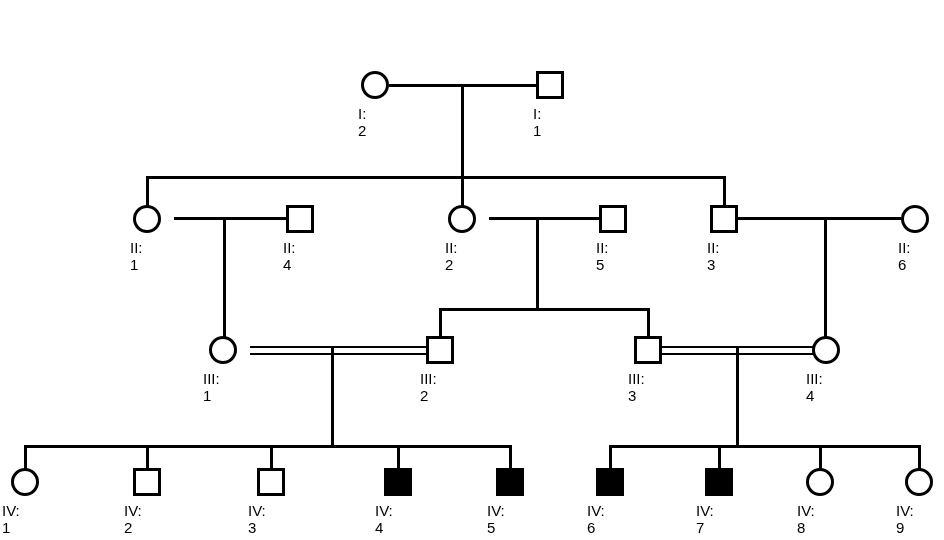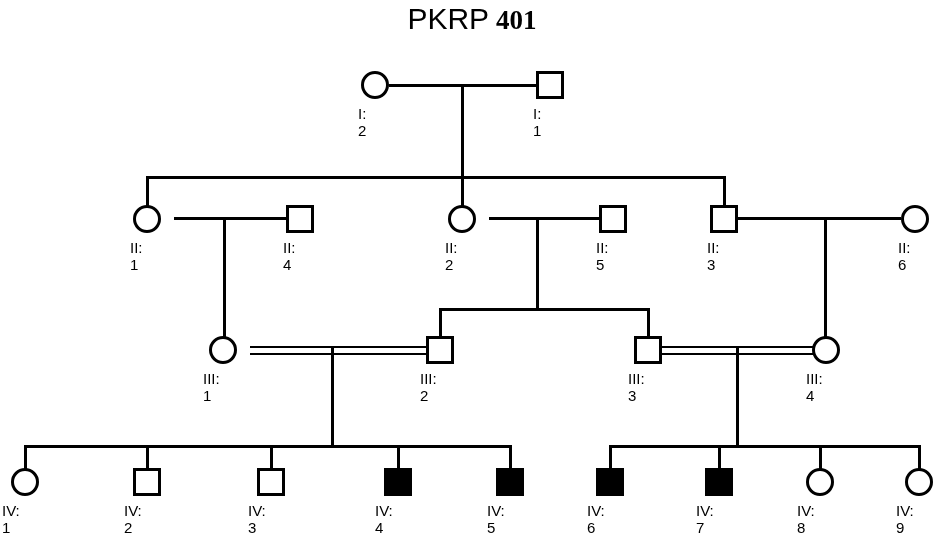--- a/index.html
+++ b/index.html
@@ -57,23 +57,20 @@
   
   .ln{position:absolute;background:#000;}
   .ln.h{height:3px;}
   .ln.v{width:3px;}
 </style>
 </head>
 <body>
 
 <div id="stage">
 
-  <div id="title">
-    <span class="t-main">PKRP</span><span class="t-num">401</span>
-  </div>
 
   <div class="ln h" style="left:389px;top:84px;width:147px;"></div>
 
   <div class="ln v" style="left:461px;top:84px;height:94px;"></div>
 
   <div class="node" style="left:361px;top:71px;">
     <div class="sym circle"></div>
     <div class="lbl" style="left:-3px;top:34px;"><span>I:</span><br><span>2</span></div>
   </div>
 

